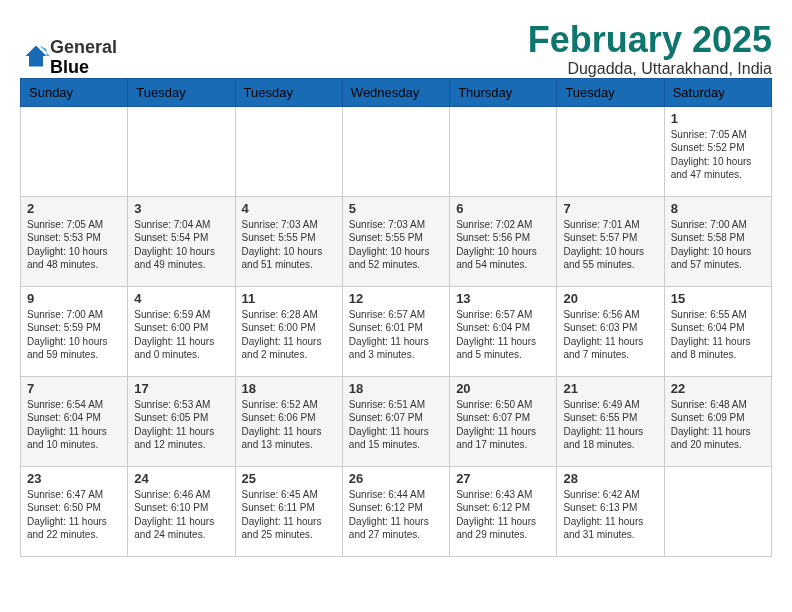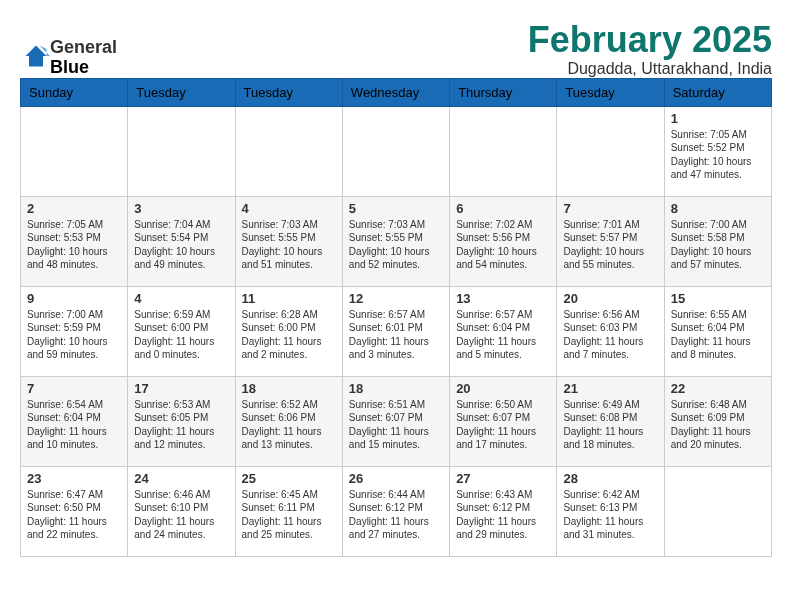--- a/index.html
+++ b/index.html
@@ -252,21 +252,21 @@
         </td>
         <td>
           <div class="day-number">20</div>
           <div class="day-info">Sunrise: 6:50 AM
 Sunset: 6:07 PM
 Daylight: 11 hours and 17 minutes.</div>
         </td>
         <td>
           <div class="day-number">21</div>
           <div class="day-info">Sunrise: 6:49 AM
-Sunset: 6:08 PM
+Sunset: 6:55 PM
 Daylight: 11 hours and 18 minutes.</div>
         </td>
         <td>
           <div class="day-number">22</div>
           <div class="day-info">Sunrise: 6:48 AM
 Sunset: 6:09 PM
 Daylight: 11 hours and 20 minutes.</div>
         </td>
       </tr>
       <tr>

